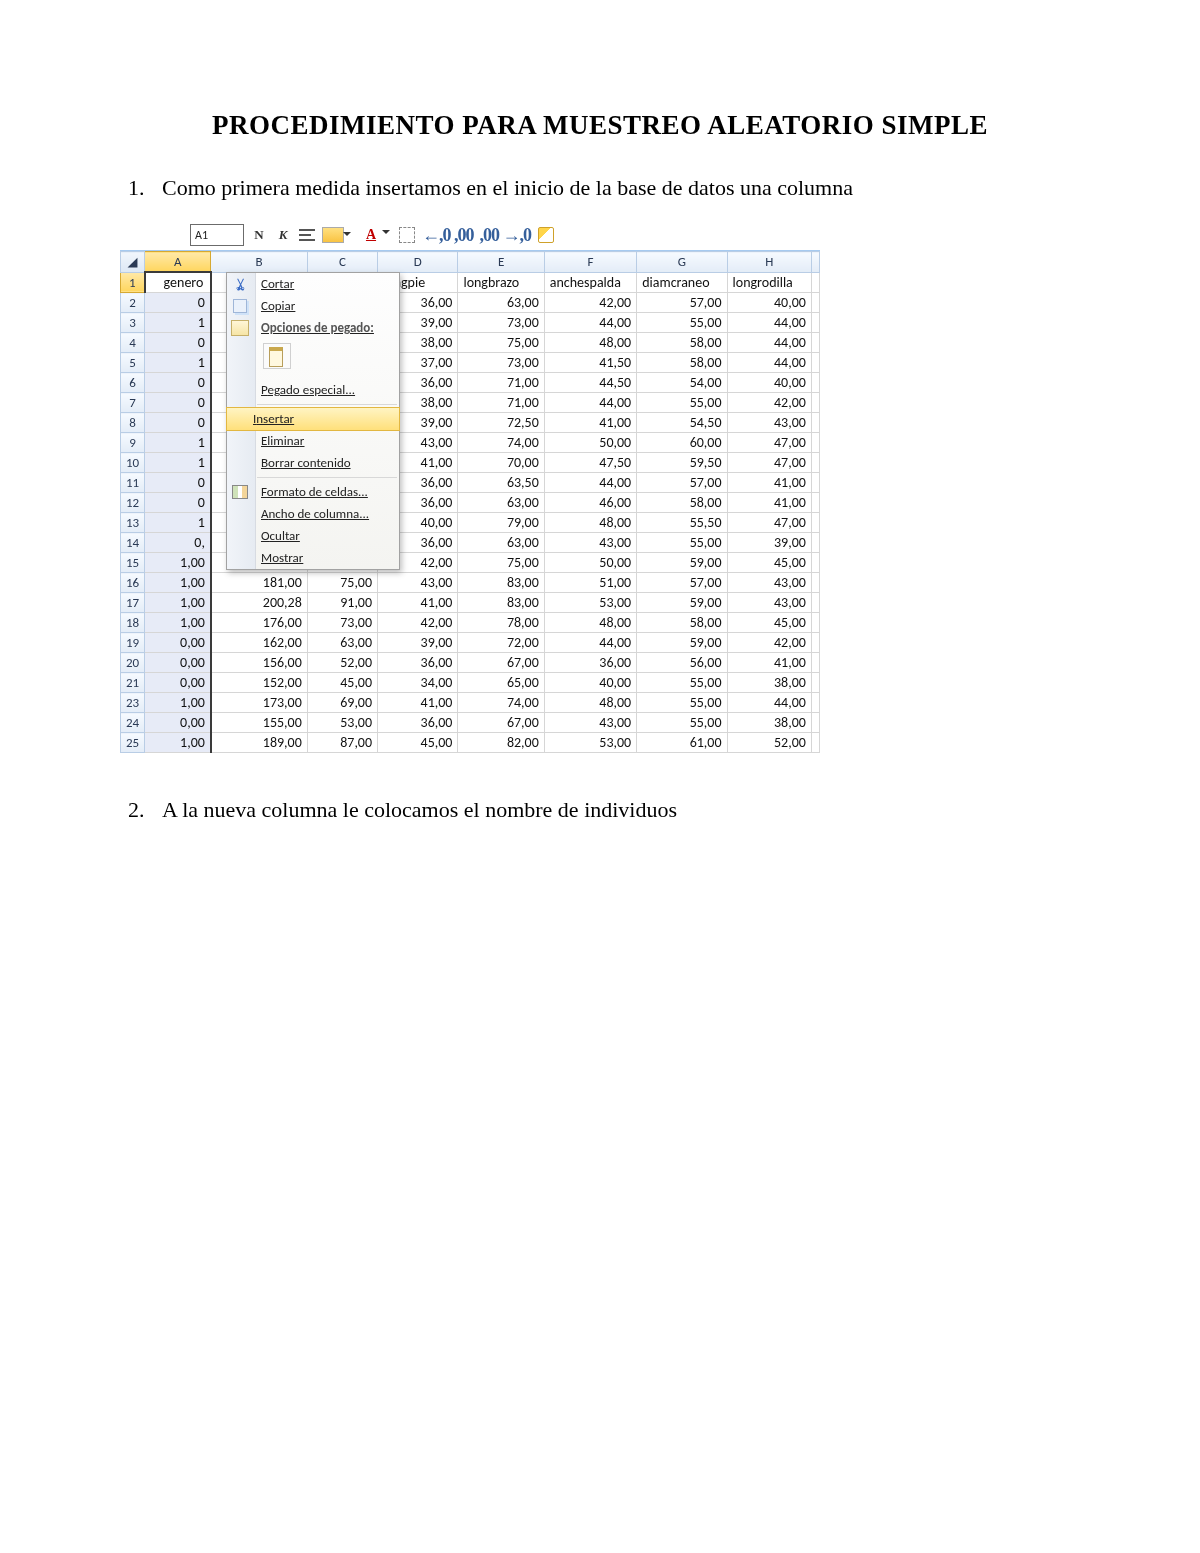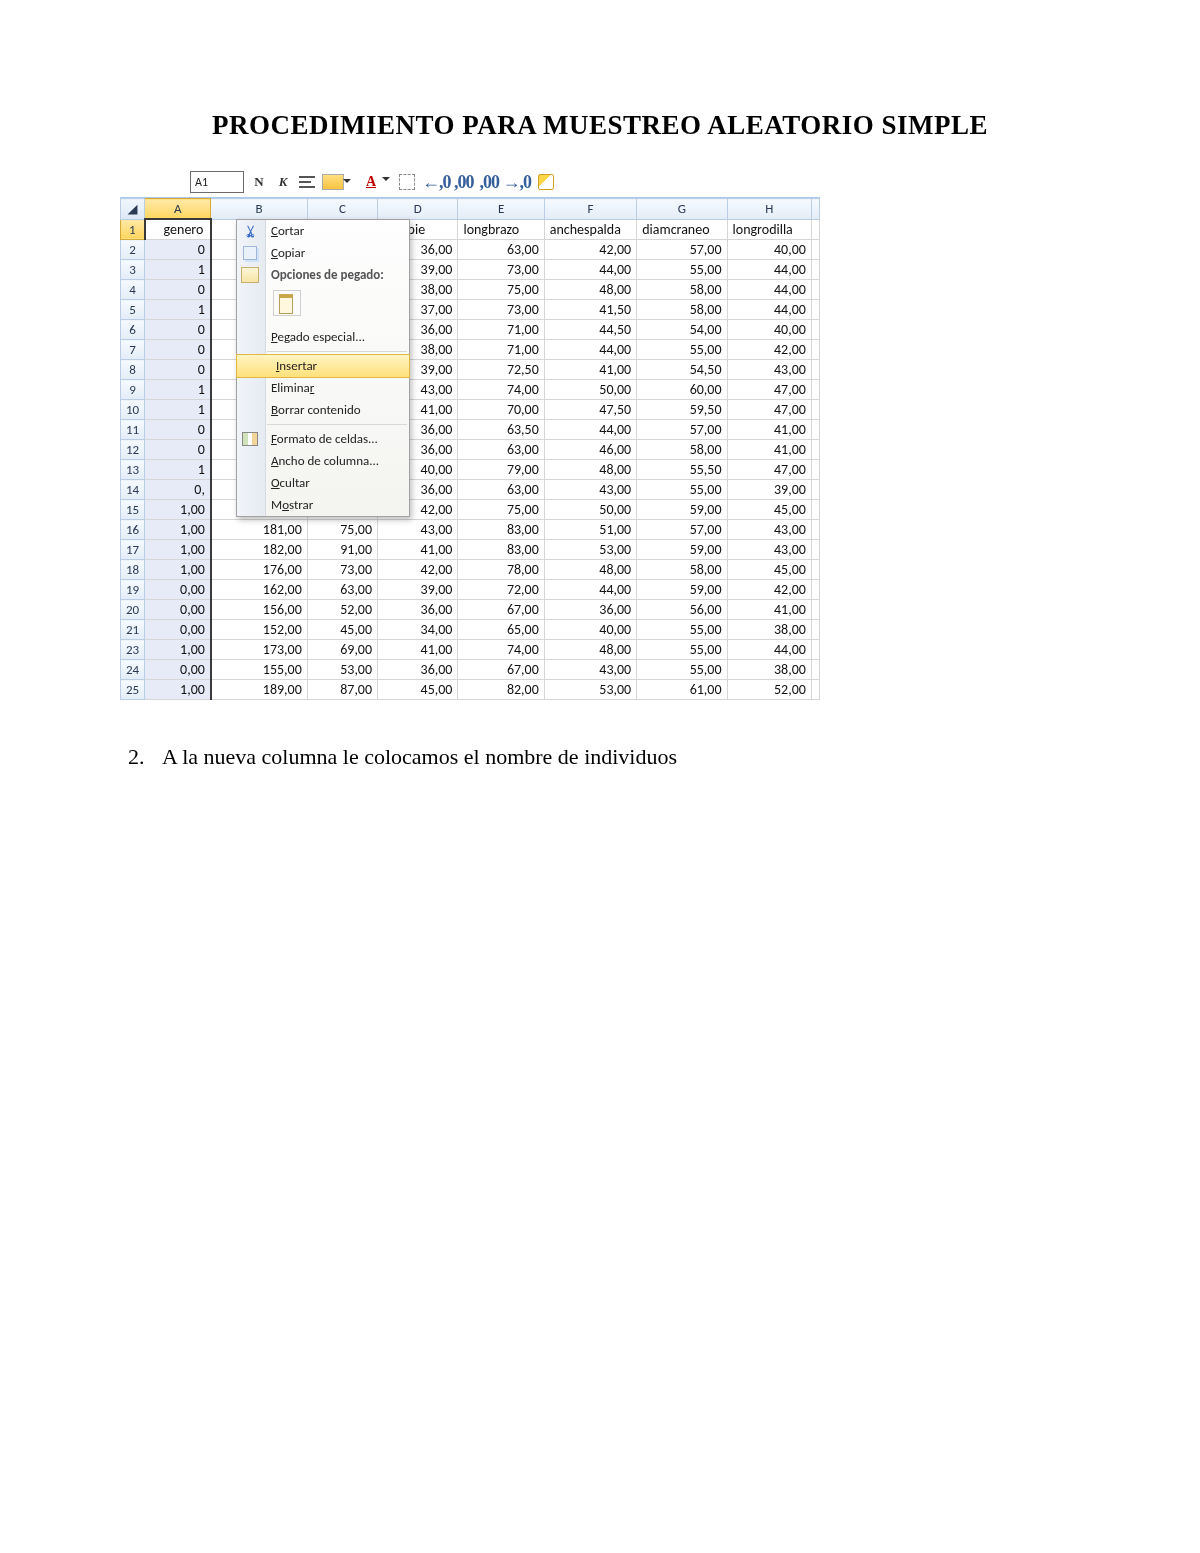--- a/index.html
+++ b/index.html
@@ -142,47 +142,48 @@
     text-align: left;
     border-top: 2px solid #3a3a3a;
     border-left: 2px solid #3a3a3a;
     background: #fff;
   }
   table.grid td.txtcell { text-align: left; }
 
   
   .ctxmenu {
     position: absolute;
-    left: 116px;
+    left: 106px;
     top: 21px;
     width: 172px;
     background: linear-gradient(180deg,#fefefe,#f4f4f1);
     border: 1px solid #a2a2a2;
     box-shadow: 2px 3px 6px rgba(0,0,0,0.25);
     font-size: 13px;
     color: #222;
     z-index: 20;
+    text-decoration: underline;
   }
   .ctxmenu .iconstrip {
     position:absolute; left:0; top:0; bottom:0; width:28px;
     background: linear-gradient(90deg,#f1f4f9,#e6ebf2);
     border-right:1px solid #d7dbe2;
   }
   .ctxmenu .item {
     position: relative;
     padding: 3px 10px 3px 34px;
     line-height: 16px;
     cursor: default;
     min-height: 16px;
   }
   .ctxmenu .item.hover {
     background: linear-gradient(180deg,#fff4c3,#ffe07b);
     border: 1px solid #e2b741;
     margin: -1px;
-    padding: 3px 10px 3px 39px;
+    padding: 3px 10px 3px 26px;
   }
   .ctxmenu .item .u { text-decoration: underline; }
   .ctxmenu .hdr { font-weight: bold; color:#555; }
   .ctxmenu .sep {
     height: 0;
     border-top: 1px solid #d8d8d8;
     margin: 3px 2px 3px 30px;
   }
   .ctxmenu .ico {
     position:absolute; left:4px; top:2px; width:18px; height:18px;
@@ -205,20 +206,23 @@
     content:'';position:absolute;left:5px;top:3px;width:12px;height:15px;
     border:1px solid #b89e5b;background:#fff8df;border-top:4px solid #c9a84d;
   }
 </style>
 </head>
 <body>
 
 <div class="page">
   <h1 class="title">PROCEDIMIENTO PARA  MUESTREO  ALEATORIO SIMPLE</h1>
 
+  <ol class="steps">
+    <li>Como  primera medida  insertamos  en el inicio  de la base de datos una columna</li>
+  </ol>
 
   <div class="shot">
 
     <div class="fmtbar">
       <span class="namebox">A1</span>
       <span class="fmtbtn">N</span>
       <span class="fmtbtn fmt-italic">K</span>
       <span class="fmtbtn">
         <span class="fmt-align">
           <span style="top:1px"></span>
@@ -459,21 +463,21 @@
               <td>43,00</td>
               <td>83,00</td>
               <td>51,00</td>
               <td>57,00</td>
               <td>43,00</td>
               <td></td>
             </tr>
             <tr>
               <td class="rowh">17</td>
               <td class="colA">1,00</td>
-              <td>182,00</td>
+              <td>200,28</td>
               <td>91,00</td>
               <td>41,00</td>
               <td>83,00</td>
               <td>53,00</td>
               <td>59,00</td>
               <td>43,00</td>
               <td></td>
             </tr>
             <tr>
               <td class="rowh">18</td>

